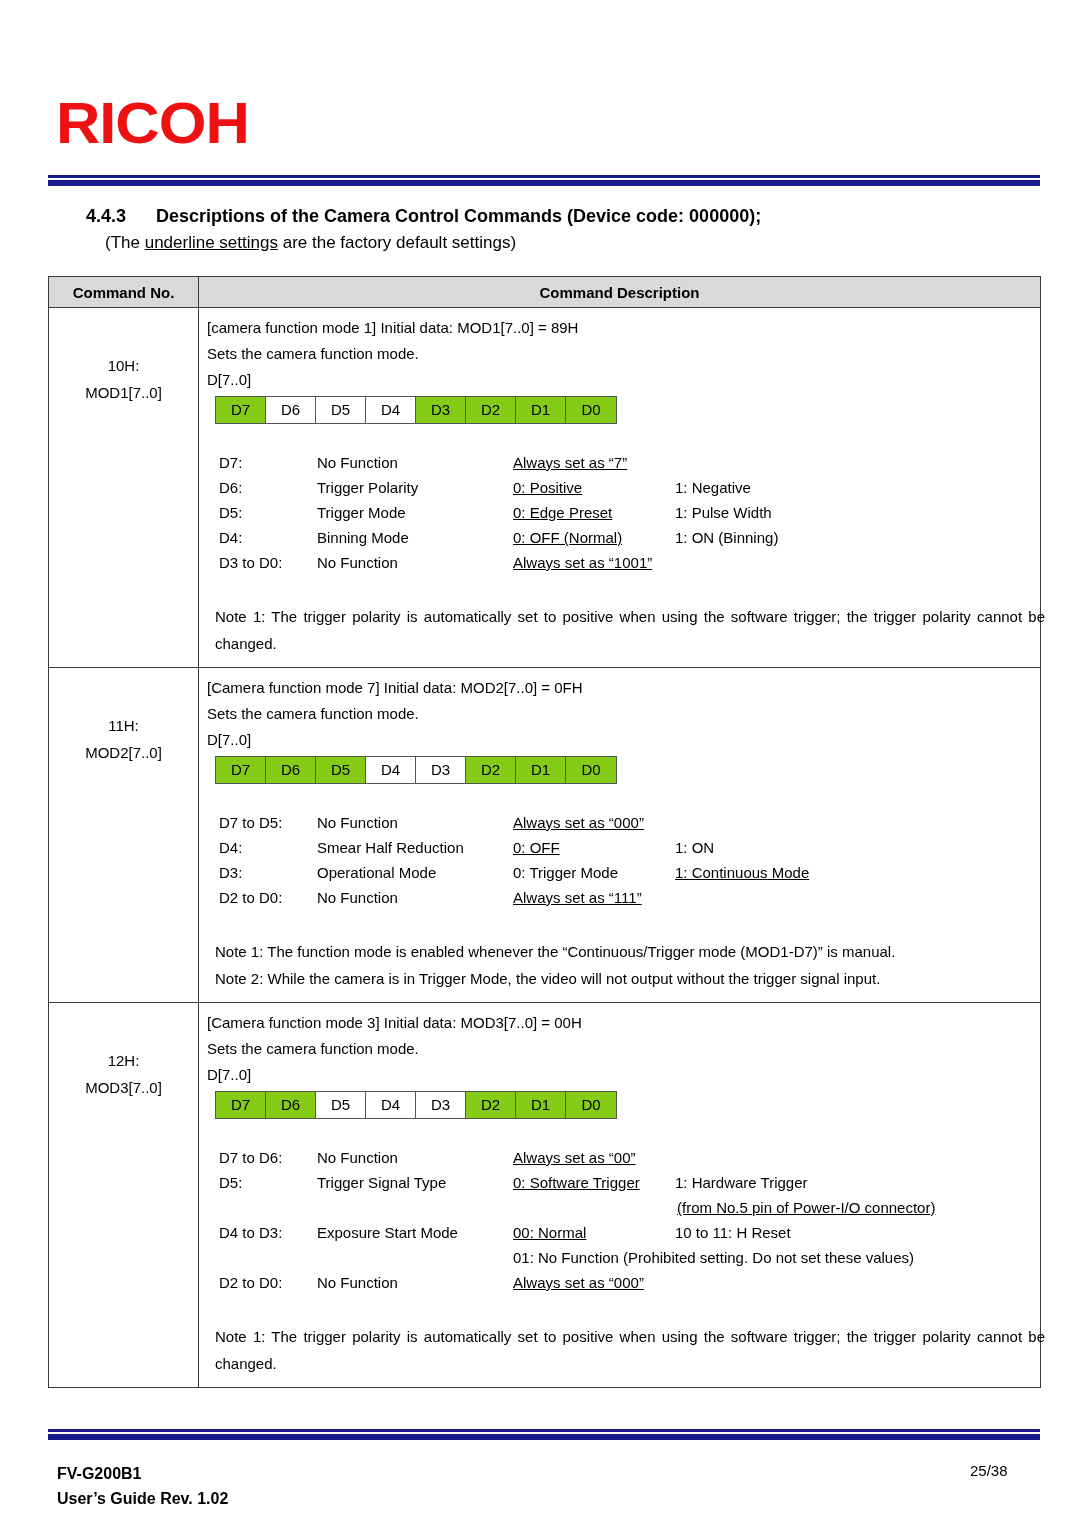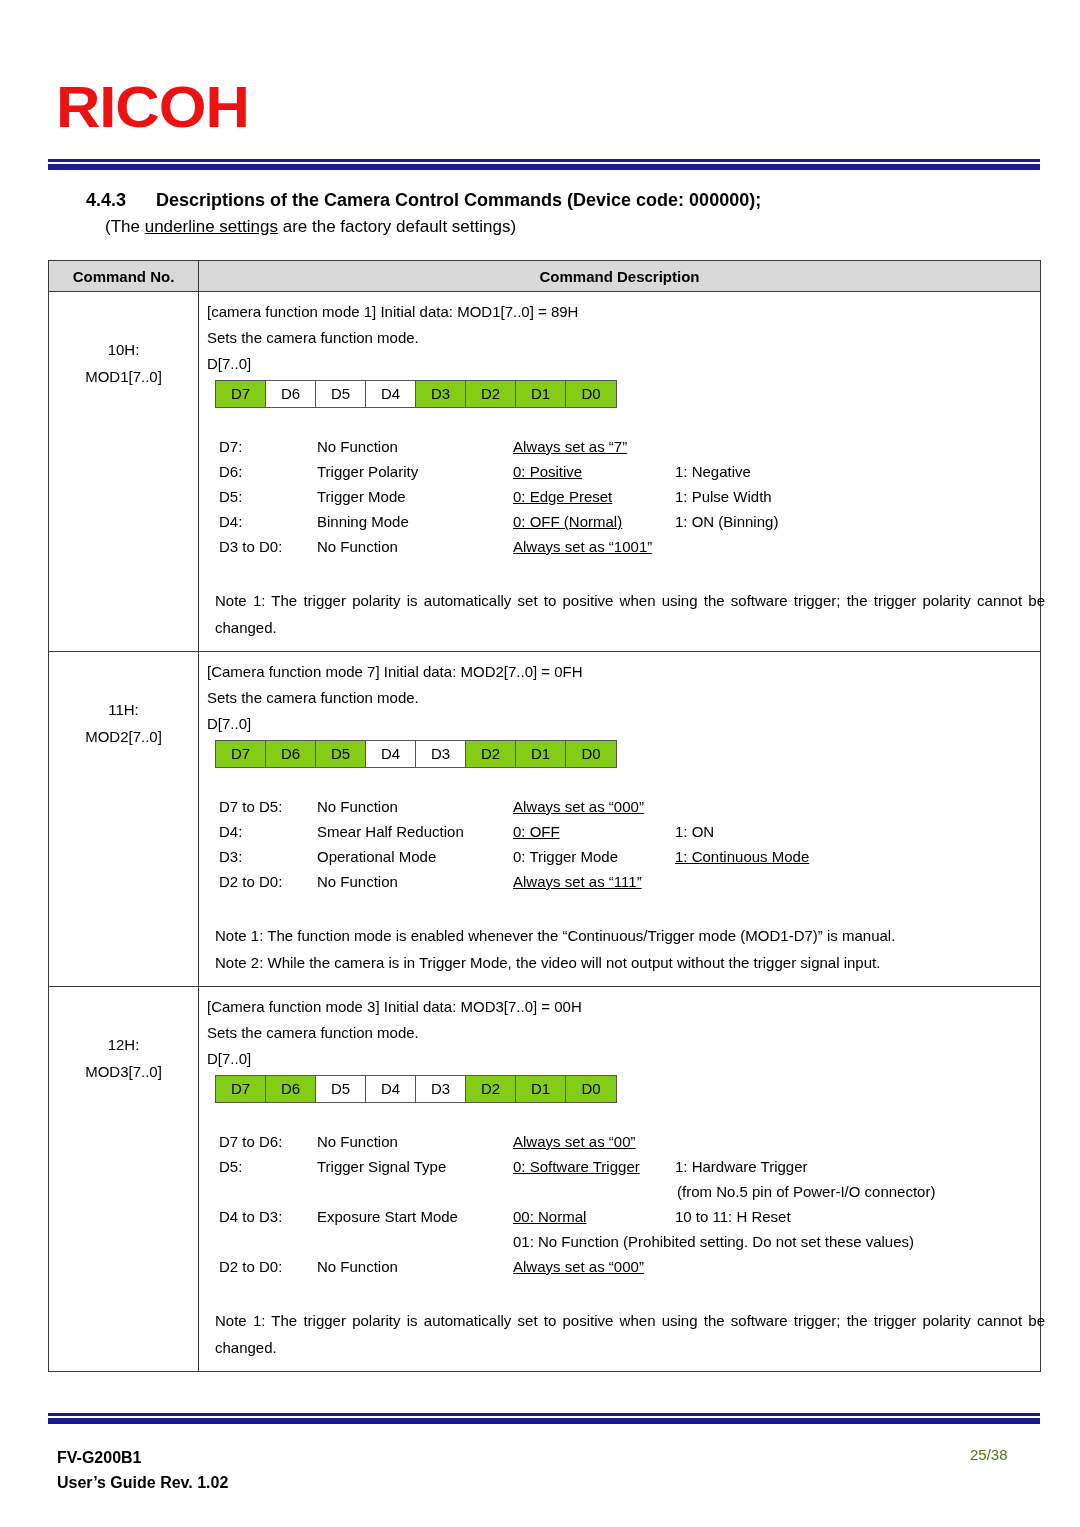--- a/index.html
+++ b/index.html
@@ -11,21 +11,21 @@
     width: 1080px;
     height: 1527px;
     font-family: "Liberation Sans", sans-serif;
     color: #000000;
     position: relative;
     overflow: hidden;
   }
 
   .page {
     position: absolute;
-    left: 0; top: 0;
+    left: 0; top: 16px;
     width: 1080px;
     height: 1374px;
   }
 
   
   .logo-wrap {
     position: absolute;
     left: 56px;
     top: 78px;
   }
@@ -162,21 +162,21 @@
   }
   .bitdesc-row {
     display: flex;
     line-height: 25px;
     white-space: nowrap;
   }
   .bd-bit   { width: 98px; flex: 0 0 98px; }
   .bd-fn    { width: 196px; flex: 0 0 196px; }
   .bd-v0    { width: 162px; flex: 0 0 162px; }
   .bd-v1    { flex: 0 0 auto; }
-  .bd-indent-v1 { margin-left: 458px; }
+  .bd-indent-v1 { margin-left: 458px; text-decoration: underline; }
   .bd-indent-v0 { margin-left: 294px; }
   .und { text-decoration: underline; }
 
   
   .notes {
     margin-top: 28px;
     margin-left: 8px;
     width: 830px;
   }
   .note-just {
@@ -198,21 +198,21 @@
     top: 1445px;
     font-size: 16px;
     font-weight: bold;
     line-height: 25px;
   }
   .footer-page {
     position: absolute;
     left: 970px;
     top: 1446px;
     font-size: 15px;
-    color: #4d7c0f;
+    color: #000000;
   }
 </style>
 </head>
 <body>
 
 <div class="page">
 
   <div class="logo-wrap">
     <div class="logo-text">RICOH</div>
   </div>

